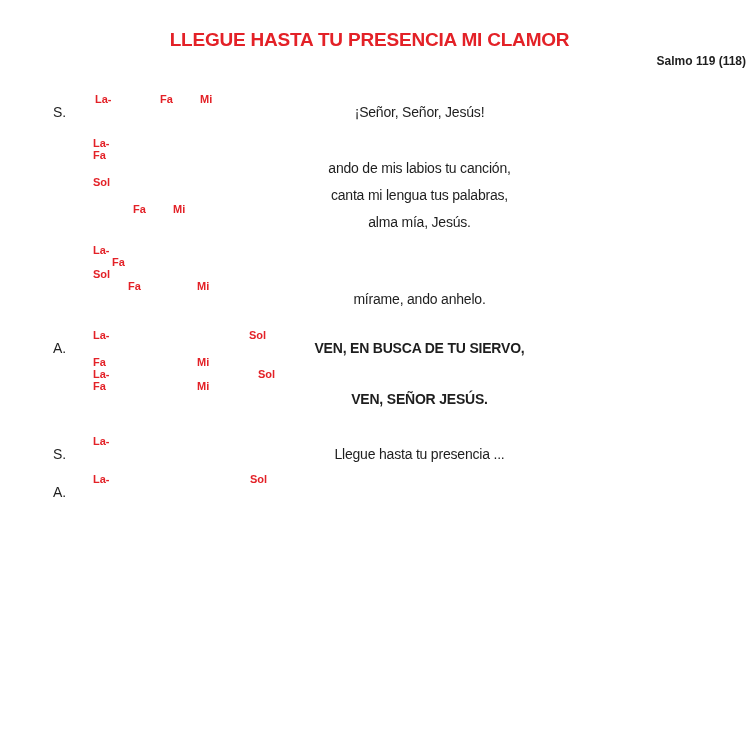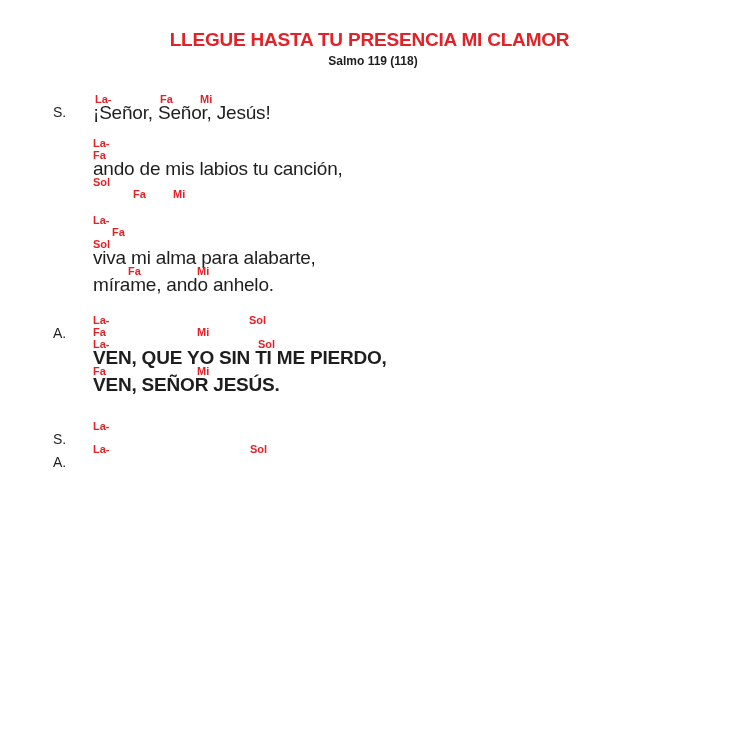--- a/index.html
+++ b/index.html
@@ -19,21 +19,21 @@
     margin: 29px 7px 0 0;
     text-align: center;
     font-size: 19px;
     line-height: 22px;
     letter-spacing: -0.2px;
     font-weight: bold;
     color: var(--accent, #e32127);
   }
   .header h2 {
     margin: 4px 0 0 0;
-    text-align: center;
+    text-align: right;
     font-size: 12px;
     line-height: 13px;
     font-weight: bold;
     color: #1e1e1e;
   }
   #song {
     margin: 25px 0 0 93px;
   }
   .stanza { position: relative; }
   #song .stanza:nth-child(2) { margin-top: 17px; }
@@ -56,24 +56,25 @@
   .chord {
     position: absolute;
     bottom: 0;
     font-size: 11px;
     line-height: 11px;
     font-weight: bold;
     color: var(--accent, #e32127);
     white-space: pre;
   }
   .lyric {
-    font-size: 19px;
+    font-size: 14px;
     line-height: 15px;
     white-space: pre;
     letter-spacing: -0.2px;
+    text-align: center;
   }
   .stanza.bold .lyric { font-weight: bold; }
 </style>
 </head>
 <body style="--accent: #e32127; color: rgb(30, 30, 30); background: rgb(255, 255, 255);">
 
 <div class="header">
   <h1>LLEGUE HASTA TU PRESENCIA MI CLAMOR</h1>
   <h2>Salmo 119 (118)</h2>
 </div>
@@ -99,88 +100,90 @@
       <div class="line">
         <div class="chordrow">
           <span class="chord" style="left: 0px;">Fa</span>
         </div>
         <div class="lyric">ando de mis labios tu canción,</div>
       </div>
       <div class="line">
         <div class="chordrow">
           <span class="chord" style="left: 0px;">Sol</span>
         </div>
+        <div class="lyric">canta mi lengua tus palabras,</div>
       </div>
       <div class="line">
         <div class="chordrow">
           <span class="chord" style="left: 40px;">Fa</span>
           <span class="chord" style="left: 80px;">Mi</span>
         </div>
+        <div class="lyric">alma mía, Jesús.</div>
       </div>
     </div>
     <div class="stanza">
       <div class="line">
         <div class="chordrow">
           <span class="chord" style="left: 0px;">La-</span>
         </div>
       </div>
       <div class="line">
         <div class="chordrow">
           <span class="chord" style="left: 19px;">Fa</span>
         </div>
       </div>
       <div class="line">
         <div class="chordrow">
           <span class="chord" style="left: 0px;">Sol</span>
         </div>
-        <div class="lyric">viva mi alma para alabarte,</div>
       </div>
       <div class="line">
         <div class="chordrow">
           <span class="chord" style="left: 35px;">Fa</span>
           <span class="chord" style="left: 104px;">Mi</span>
         </div>
         <div class="lyric">mírame, ando anhelo.</div>
       </div>
     </div>
     <div class="stanza bold">
       <span class="voice-label">A.</span>
       <div class="line">
         <div class="chordrow">
           <span class="chord" style="left: 0px;">La-</span>
           <span class="chord" style="left: 156px;">Sol</span>
         </div>
+        <div class="lyric">VEN, EN BUSCA DE TU SIERVO,</div>
       </div>
       <div class="line">
         <div class="chordrow">
           <span class="chord" style="left: 0px;">Fa</span>
           <span class="chord" style="left: 104px;">Mi</span>
         </div>
       </div>
       <div class="line">
         <div class="chordrow">
           <span class="chord" style="left: 0px;">La-</span>
           <span class="chord" style="left: 165px;">Sol</span>
         </div>
-        <div class="lyric">VEN, QUE YO SIN TI ME PIERDO,</div>
       </div>
       <div class="line">
         <div class="chordrow">
           <span class="chord" style="left: 0px;">Fa</span>
           <span class="chord" style="left: 104px;">Mi</span>
         </div>
         <div class="lyric">VEN, SEÑOR JESÚS.</div>
       </div>
     </div>
     <div class="stanza">
       <span class="voice-label">S.</span>
       <div class="line">
         <div class="chordrow">
           <span class="chord" style="left: 0px;">La-</span>
         </div>
+        <div class="lyric">Llegue hasta tu presencia ...</div>
       </div>
     </div>
     <div class="stanza bold">
       <span class="voice-label">A.</span>
       <div class="line">
         <div class="chordrow">
           <span class="chord" style="left: 0px;">La-</span>
           <span class="chord" style="left: 157px;">Sol</span>
         </div>
       </div>

